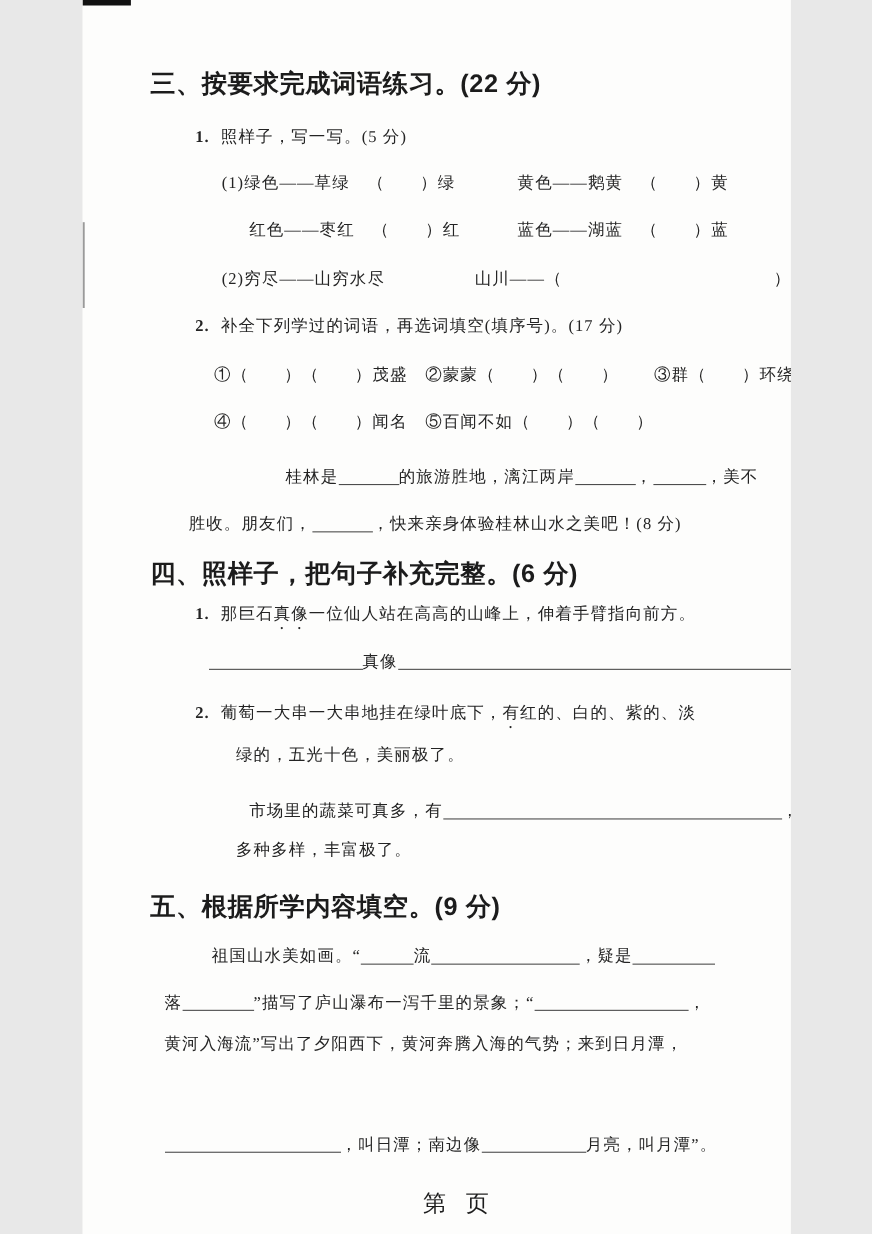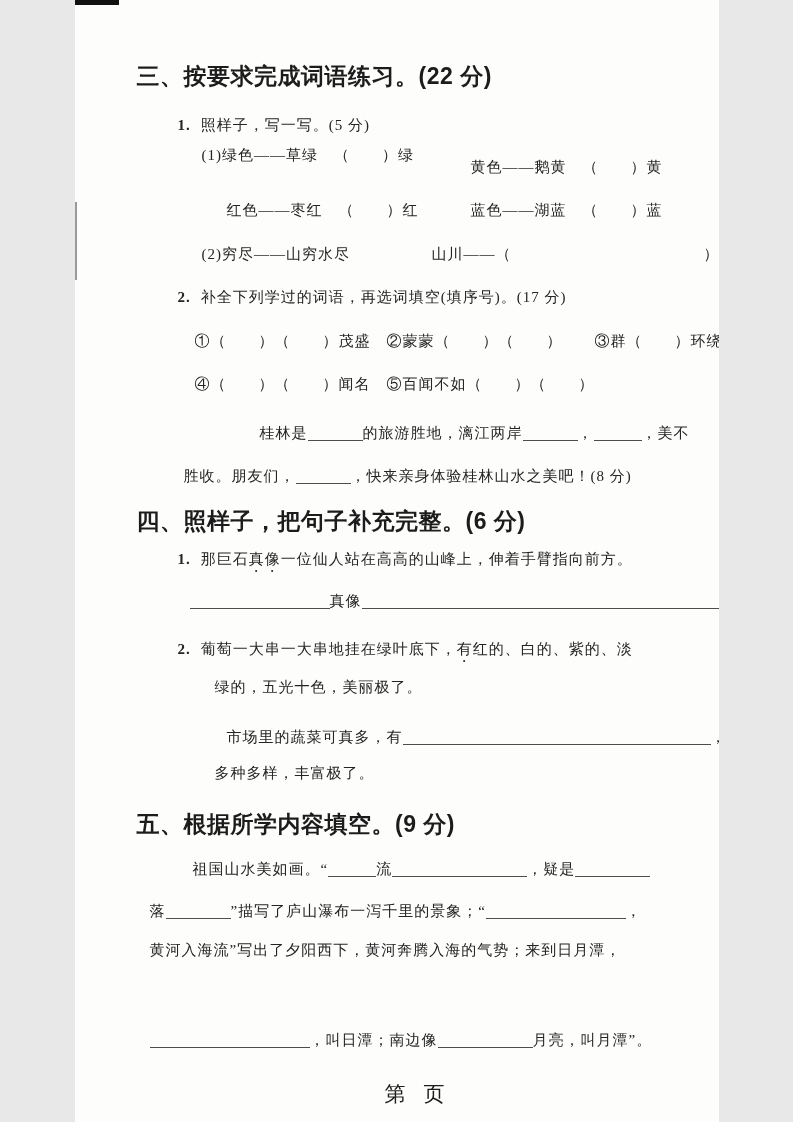--- a/index.html
+++ b/index.html
@@ -38,21 +38,21 @@
   <div class="artifact" style="left:0;top:0;width:44px;height:5px;background:#111;"></div>
   <div class="artifact" style="left:0;top:202px;width:2px;height:78px;background:#9a9a9a;"></div>
 
   <div class="line heading" style="left:62px;top:62px;">三、按要求完成词语练习。(22 分)</div>
 
   <div class="line" style="left:103px;top:116px;">
     <span class="num">1.</span><span>照样子，写一写。(5 分)</span>
   </div>
 
   <div>
-    <span class="line" style="left:127px;top:146px;">(1)绿色——草绿　（　　）绿</span>
+    <span class="line" style="left:127px;top:158px;">(1)绿色——草绿　（　　）绿</span>
     <span class="line" style="left:396px;top:158px;">黄色——鹅黄　（　　）黄</span>
   </div>
 
   <div>
     <span class="line" style="left:152px;top:201px;">红色——枣红　（　　）红</span>
     <span class="line" style="left:396px;top:201px;">蓝色——湖蓝　（　　）蓝</span>
   </div>
 
   <div>
     <span class="line" style="left:127px;top:245px;">(2)穷尽——山穷水尽</span>
@@ -63,21 +63,21 @@
     <span class="num">2.</span><span>补全下列学过的词语，再选词填空(填序号)。(17 分)</span>
   </div>
 
   <div class="line" style="left:120px;top:332px;">①（　　）（　　）茂盛　②蒙蒙（　　）（　　）　　③群（　　）环绕</div>
   <div class="line" style="left:120px;top:375px;">④（　　）（　　）闻名　⑤百闻不如（　　）（　　）</div>
 
   <div class="line" style="left:185px;top:420px;">
     <span>桂林是</span><span class="blank" style="width:55px;"></span><span>的旅游胜地，漓江两岸</span><span class="blank" style="width:55px;"></span><span>，</span><span class="blank" style="width:48px;"></span><span>，美不</span>
   </div>
 
-  <div class="line" style="left:109px;top:463px;">
+  <div class="line" style="left:97px;top:463px;">
     <span>胜收。朋友们，</span><span class="blank" style="width:55px;"></span><span>，快来亲身体验桂林山水之美吧！(8 分)</span>
   </div>
 
   <div class="line heading" style="left:62px;top:507px;">四、照样子，把句子补充完整。(6 分)</div>
 
   <div class="line" style="left:103px;top:550px;">
     <span class="num">1.</span><span>那巨石</span><span class="emph">真像</span><span>一位仙人站在高高的山峰上，伸着手臂指向前方。</span>
   </div>
 
   <div class="line" style="left:115px;top:588px;">

